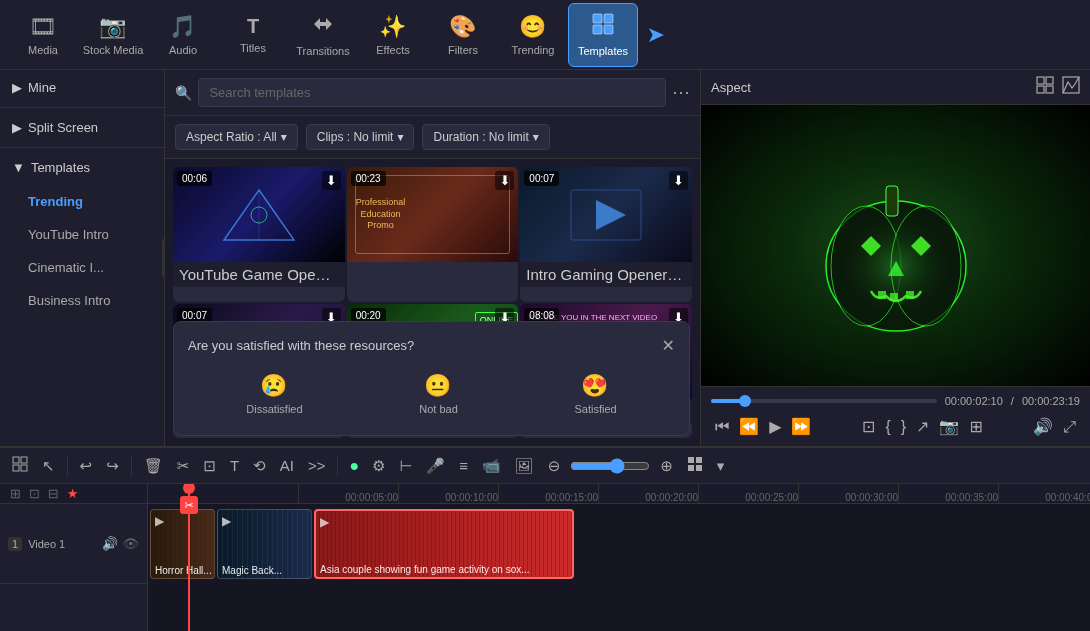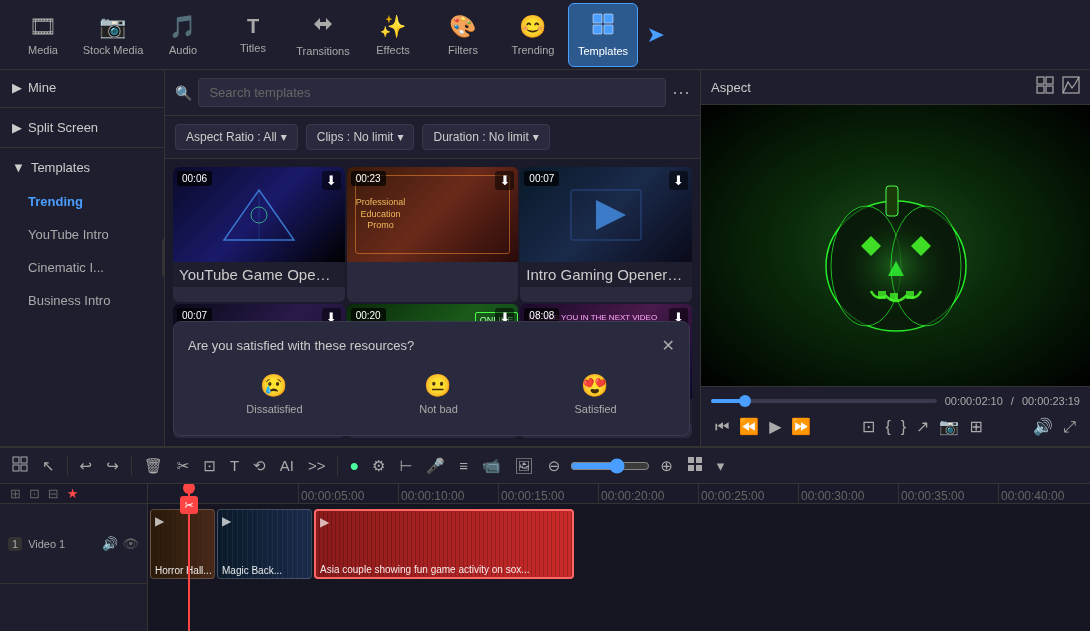--- a/index.html
+++ b/index.html
@@ -188,23 +188,23 @@
       padding: 2px 4px; border-radius: 3px;
     }
     .tl-separator { width: 1px; height: 20px; background: #333; margin: 0 2px; }
     .tl-btn.active-green { color: #4aff9f; }
     .timeline-ruler {
       height: 20px; background: #1a1a2a; display: flex; align-items: center;
       border-bottom: 1px solid #333; overflow: hidden; position: relative;
     }
     .ruler-marks { display: flex; height: 100%; overflow: hidden; padding-left: 150px; }
     .ruler-mark {
-      display: flex; align-items: flex-end; justify-content: flex-start;
-      height: 100%; padding-left: 2px; border-left: 1px solid #333;
-      font-size: 12px; color: #666; min-width: 100px;
+      display: flex; align-items: flex-end; justify-content: flex-end;
+      height: 100%; padding-left: 8px; border-left: 1px solid #333;
+      font-size: 10px; color: #666; min-width: 100px;
     }
     .timeline-tracks { flex: 1; display: flex; overflow: hidden; position: relative; }
     .track-labels {
       width: 148px; background: #1e1e2e; border-right: 1px solid #333;
       display: flex; flex-direction: column;
     }
     .track-label {
       display: flex; align-items: center; padding: 0 8px; height: 80px;
       border-bottom: 1px solid #333; gap: 6px; font-size: 11px; color: #aaa;
     }

